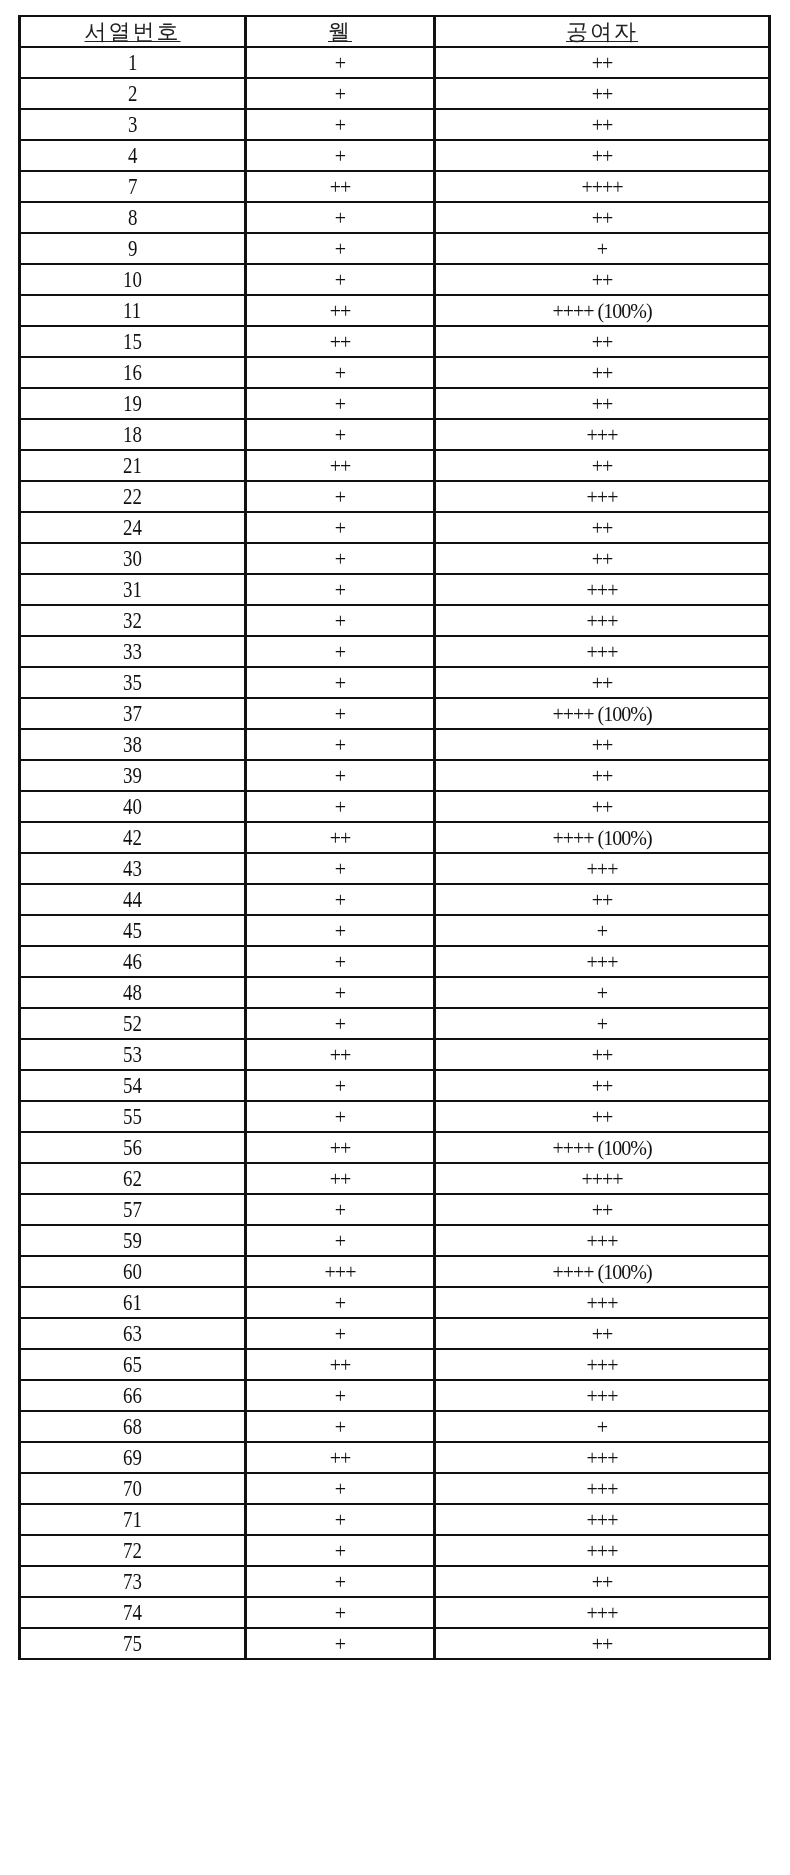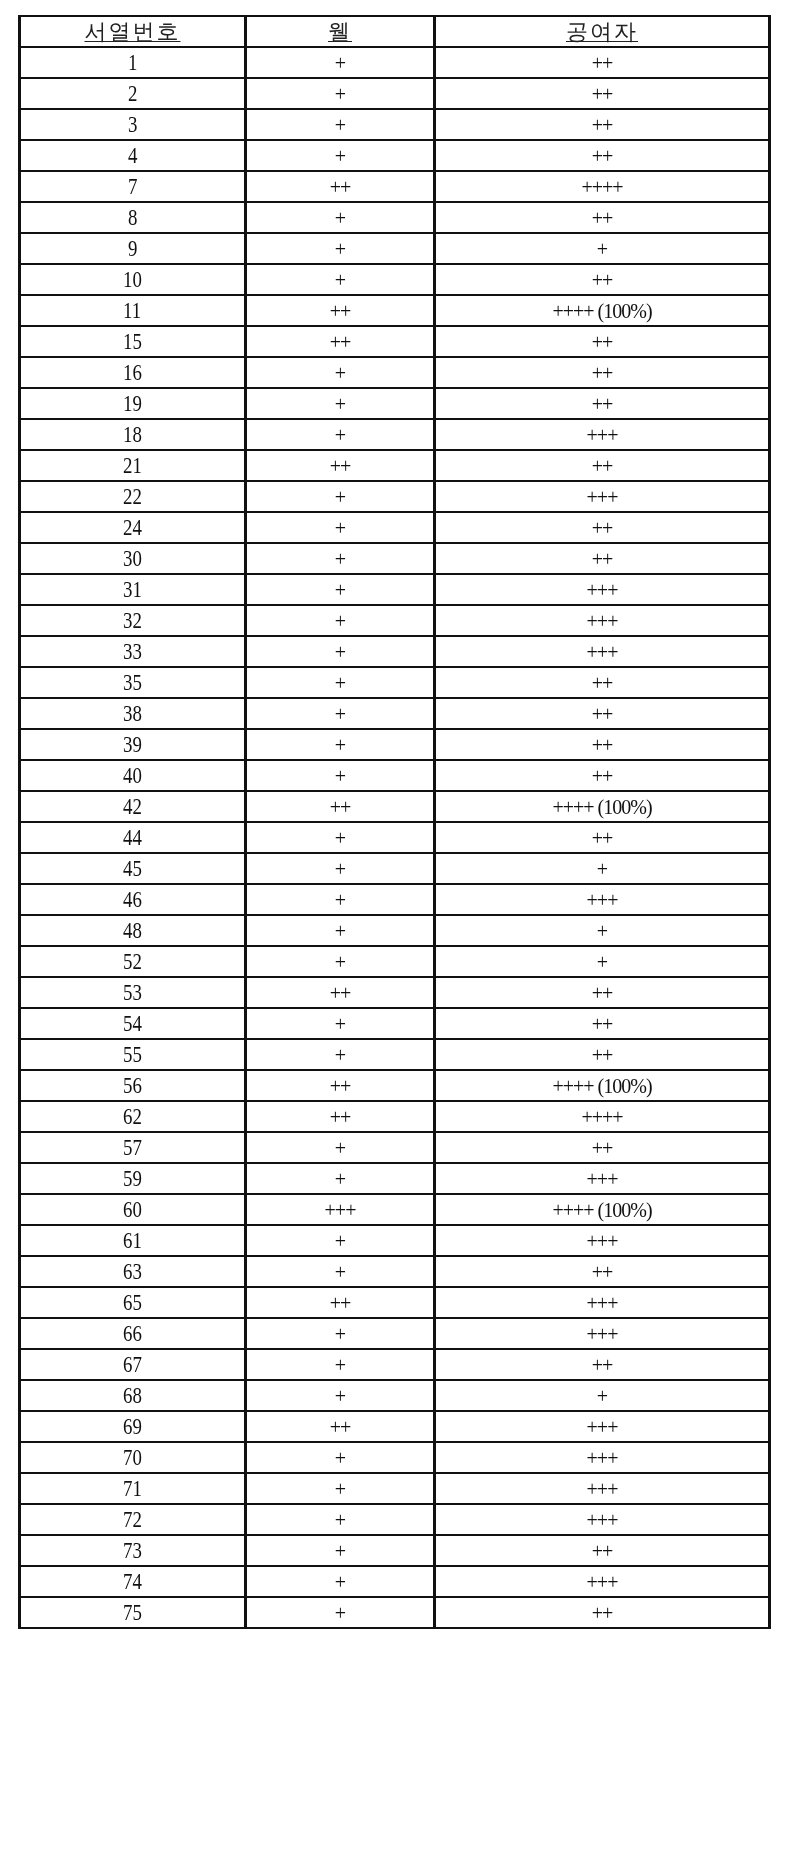--- a/index.html
+++ b/index.html
@@ -184,38 +184,48 @@
           <td class="col-seq"><span>33</span></td>
           <td class="col-well">+</td>
           <td class="col-donor">+++</td>
         </tr>
         <tr>
           <td class="col-seq"><span>35</span></td>
           <td class="col-well">+</td>
           <td class="col-donor">++</td>
         </tr>
         <tr>
+          <td class="col-seq"><span>37</span></td>
+          <td class="col-well">+</td>
+          <td class="col-donor">++++ (100%)</td>
+        </tr>
+        <tr>
           <td class="col-seq"><span>38</span></td>
           <td class="col-well">+</td>
           <td class="col-donor">++</td>
         </tr>
         <tr>
           <td class="col-seq"><span>39</span></td>
           <td class="col-well">+</td>
           <td class="col-donor">++</td>
         </tr>
         <tr>
           <td class="col-seq"><span>40</span></td>
           <td class="col-well">+</td>
           <td class="col-donor">++</td>
         </tr>
         <tr>
           <td class="col-seq"><span>42</span></td>
           <td class="col-well">++</td>
           <td class="col-donor">++++ (100%)</td>
+        </tr>
+        <tr>
+          <td class="col-seq"><span>43</span></td>
+          <td class="col-well">+</td>
+          <td class="col-donor">+++</td>
         </tr>
         <tr>
           <td class="col-seq"><span>44</span></td>
           <td class="col-well">+</td>
           <td class="col-donor">++</td>
         </tr>
         <tr>
           <td class="col-seq"><span>45</span></td>
           <td class="col-well">+</td>
           <td class="col-donor">+</td>
@@ -287,25 +297,20 @@
         </tr>
         <tr>
           <td class="col-seq"><span>65</span></td>
           <td class="col-well">++</td>
           <td class="col-donor">+++</td>
         </tr>
         <tr>
           <td class="col-seq"><span>66</span></td>
           <td class="col-well">+</td>
           <td class="col-donor">+++</td>
-        </tr>
-        <tr>
-          <td class="col-seq"><span>67</span></td>
-          <td class="col-well">+</td>
-          <td class="col-donor">++</td>
         </tr>
         <tr>
           <td class="col-seq"><span>68</span></td>
           <td class="col-well">+</td>
           <td class="col-donor">+</td>
         </tr>
         <tr>
           <td class="col-seq"><span>69</span></td>
           <td class="col-well">++</td>
           <td class="col-donor">+++</td>

